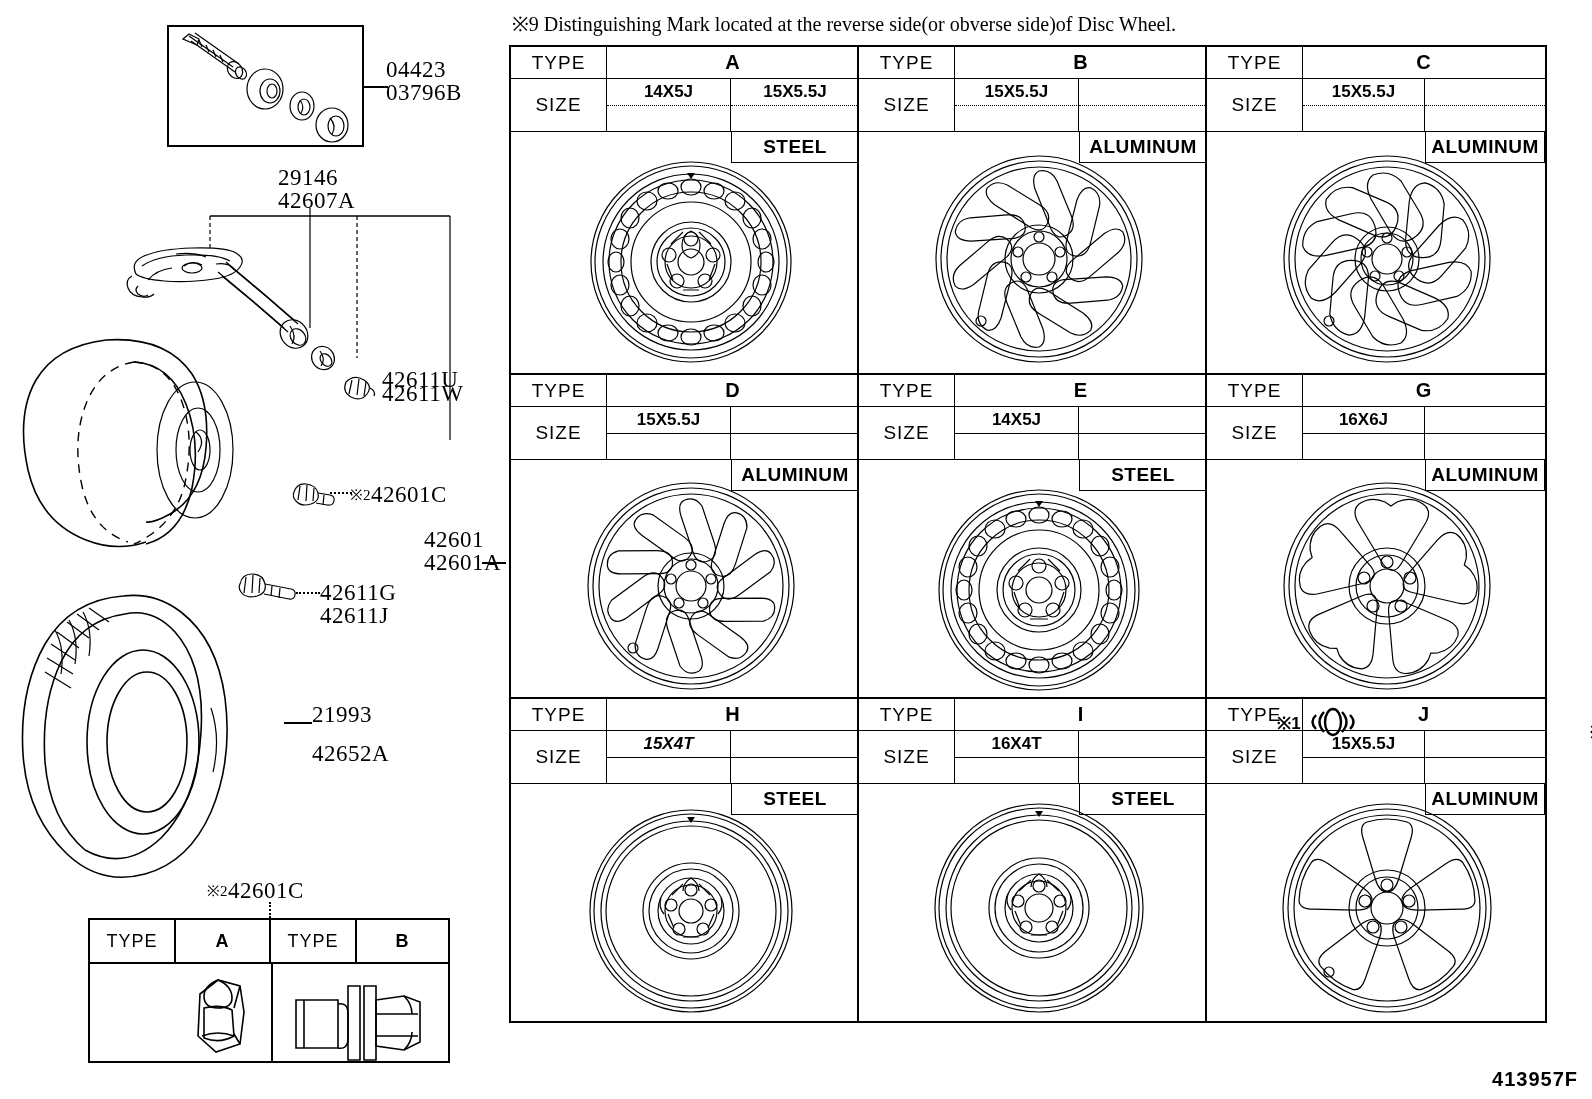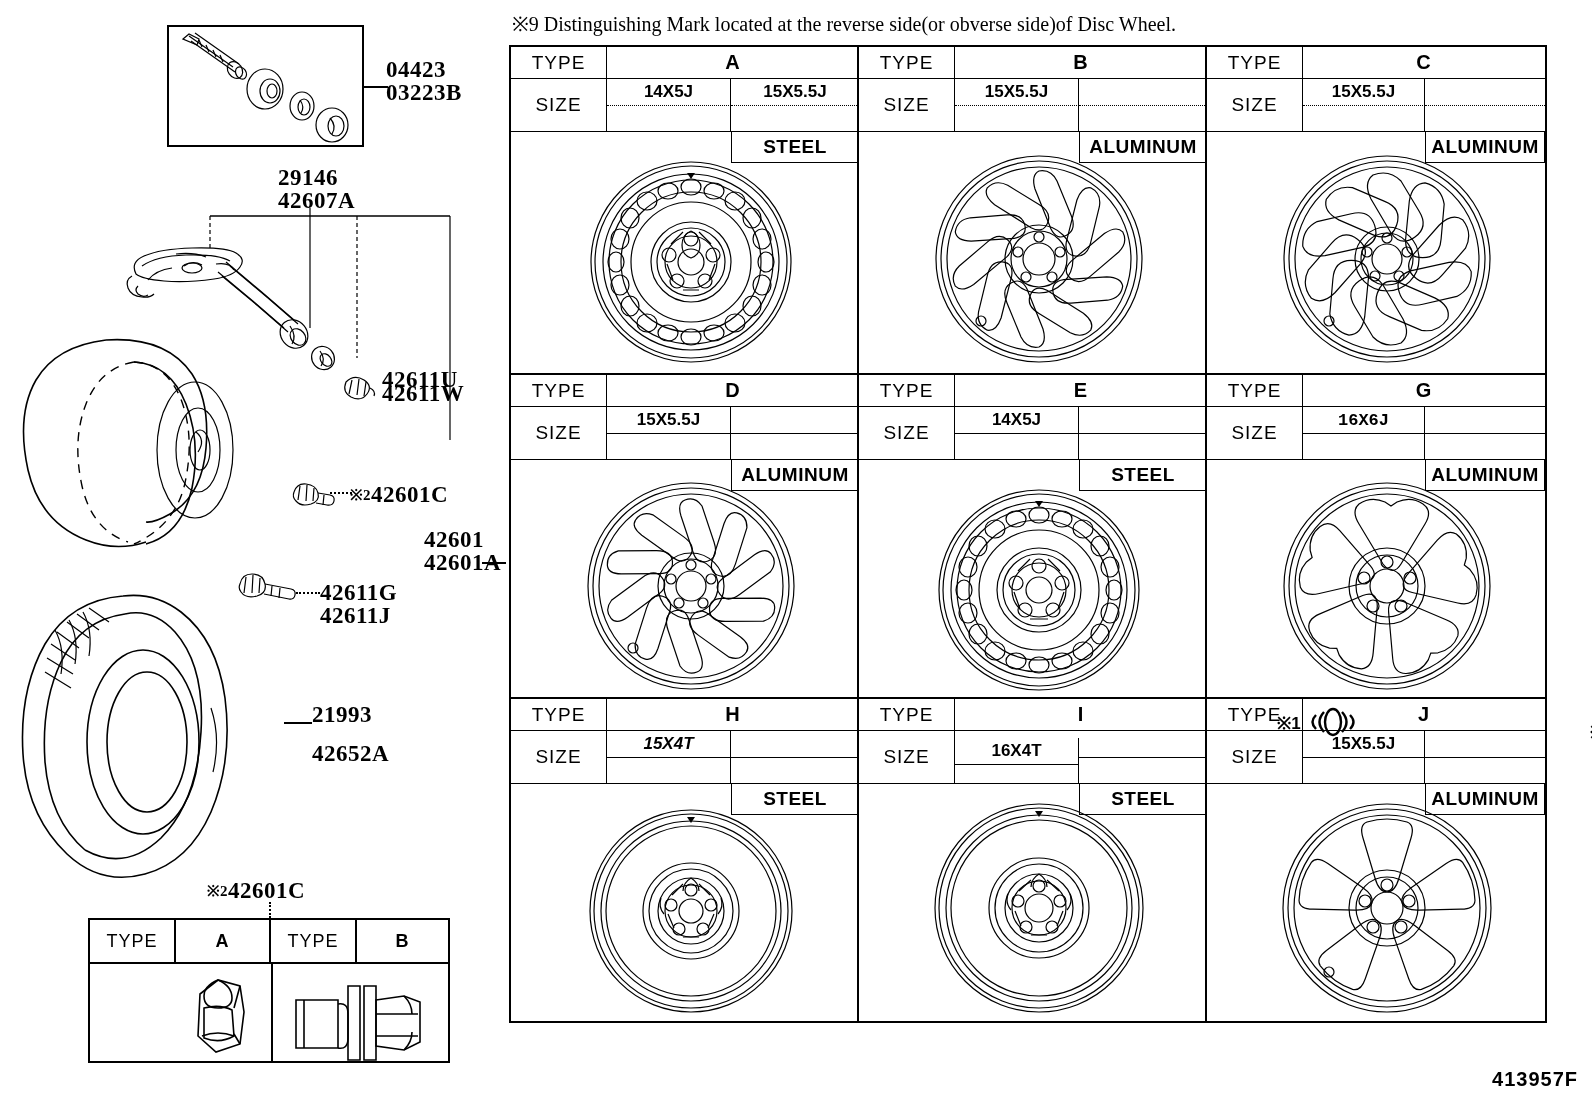--- a/index.html
+++ b/index.html
@@ -4,21 +4,21 @@
 <style>
   html,body{margin:0;padding:0;background:#ffffff;}
   body{
     width:1592px;height:1099px;position:relative;overflow:hidden;
     font-family:"Liberation Serif",serif;color:#000;
   }
   .abs{position:absolute;}
   
   .lbl{
     font-family:"Liberation Serif",serif;
-    font-weight:bold;
+    font-weight:normal;
     font-size:23px;
     letter-spacing:.5px;
     white-space:nowrap;
     line-height:26px;
   }
   .note{
     font-family:"Liberation Serif",serif;
     font-size:20px;font-weight:normal;white-space:nowrap;
   }
   .mark-small{font-size:15px;vertical-align:2px;}
@@ -94,21 +94,21 @@
       <ellipse cx="135" cy="80" rx="6" ry="8"></ellipse>
       <path d="M131 73 q5 7 1 13"></path>
       <ellipse cx="163" cy="98" rx="16" ry="17"></ellipse>
       <ellipse cx="167" cy="99" rx="8" ry="10"></ellipse>
       <path d="M161 91 q7 8 2 16"></path>
     </g>
   </svg>
 </div>
 <div class="abs" style="left:364px;top:86px;width:24px;height:2px;background:#000;"></div>
 <div class="abs lbl" style="left:386px;top:57px;">04423</div>
-<div class="abs lbl" style="left:386px;top:80px;">03223B</div>
+<div class="abs lbl" style="left:386px;top:80px;">03796B</div>
 
 <div class="abs lbl" style="left:278px;top:165px;">29146</div>
 <div class="abs lbl" style="left:278px;top:188px;">42607A</div>
 <svg class="abs" style="left:205px;top:208px;" width="260" height="240">
   <g class="ink-thin">
     <path d="M5 8 H245" stroke-width="1.6"></path>
     <path d="M5 8 V40" stroke-dasharray="4 3"></path>
     <path d="M105 0 V8"></path>
     <path d="M105 8 V120"></path>
     <path d="M152 8 V150" stroke-dasharray="4 3"></path>
@@ -504,21 +504,21 @@
     </g>
   </svg>
   <div class="markwrap" style="left:1079px;top:673px;">
     <span class="kome">※1</span>
 
   </div>
 
   <div class="hdr abs" style="left:696px;top:328px;width:96px;height:32px;border:none;border-right:1.5px solid #000;border-bottom:1.5px solid #000;">TYPE</div>
   <div class="hdr abs b" style="left:792px;top:328px;width:242px;height:32px;border:none;border-bottom:1.5px solid #000;">G</div>
   <div class="hdr abs" style="left:696px;top:360px;width:96px;height:53px;border:none;border-right:1.5px solid #000;border-bottom:1.5px solid #000;">SIZE</div>
-  <div class="sz abs" style="left:792px;top:360px;width:122px;height:27px;border-bottom:1.5px solid #000;border-right:1.5px solid #000;font-family:Liberation Mono, monospace;">16X6J</div>
+  <div class="sz abs" style="left:792px;top:360px;width:122px;height:27px;border-bottom:1.5px solid #000;border-right:1.5px solid #000;">16X6J</div>
   <div class="sz abs" style="left:914px;top:360px;width:120px;height:27px;border-bottom:1.5px solid #000;"></div>
   <div class="abs" style="left:792px;top:387px;width:122px;height:26px;border-right:1.5px solid #000;border-bottom:1.5px solid #000;box-sizing:border-box;"></div>
   <div class="abs" style="left:914px;top:387px;width:120px;height:26px;border-bottom:1.5px solid #000;box-sizing:border-box;"></div>
   <div class="matl abs" style="left:914px;top:413px;width:120px;height:31px;">ALUMINUM</div>
 
   <svg class="abs" style="left:716px;top:432px;" width="320" height="215" viewBox="0 0 320 215">
     <g class="ink-thin" transform="translate(160,107)">
       <circle r="103"></circle>
         <circle r="98"></circle>
         <circle r="92"></circle>
@@ -575,21 +575,21 @@
         <path d="M0 -33 q8 5 8 13 M0 -33 q-8 5 -8 13"></path>
         <path d="M30 -13 q3 9 -3 16 M-30 -13 q-3 9 3 16"></path>
       </g>
       <path d="M-4 -94 l4 6 l4 -6 Z" class="fill-blk" stroke="none"></path>
     </g>
   </svg>
 
   <div class="hdr abs" style="left:348px;top:652px;width:96px;height:32px;border:none;border-right:1.5px solid #000;border-bottom:1.5px solid #000;">TYPE</div>
   <div class="hdr abs b" style="left:444px;top:652px;width:252px;height:32px;border:none;border-bottom:1.5px solid #000;">I</div>
   <div class="hdr abs" style="left:348px;top:684px;width:96px;height:53px;border:none;border-right:1.5px solid #000;border-bottom:1.5px solid #000;">SIZE</div>
-  <div class="sz abs" style="left:444px;top:684px;width:124px;height:27px;border-bottom:1.5px solid #000;border-right:1.5px solid #000;margin-top:7px;">16X4T</div>
+  <div class="sz abs" style="left:444px;top:684px;width:124px;height:27px;border-bottom:1.5px solid #000;border-right:1.5px solid #000;">16X4T</div>
   <div class="sz abs" style="left:568px;top:684px;width:128px;height:27px;border-bottom:1.5px solid #000;"></div>
   <div class="abs" style="left:444px;top:711px;width:124px;height:26px;border-right:1.5px solid #000;border-bottom:1.5px solid #000;box-sizing:border-box;"></div>
   <div class="abs" style="left:568px;top:711px;width:128px;height:26px;border-bottom:1.5px solid #000;box-sizing:border-box;"></div>
   <div class="matl abs" style="left:568px;top:737px;width:128px;height:31px;">STEEL</div>
   <div class="abs" style="left:694px;top:652px;width:2px;height:324px;background:#000;"></div>
 
   <svg class="abs" style="left:368px;top:752px;" width="320" height="218" viewBox="0 0 320 218">
     <g class="ink-thin" transform="translate(160,109)">
       <circle r="104"></circle>
         <circle r="100"></circle>

